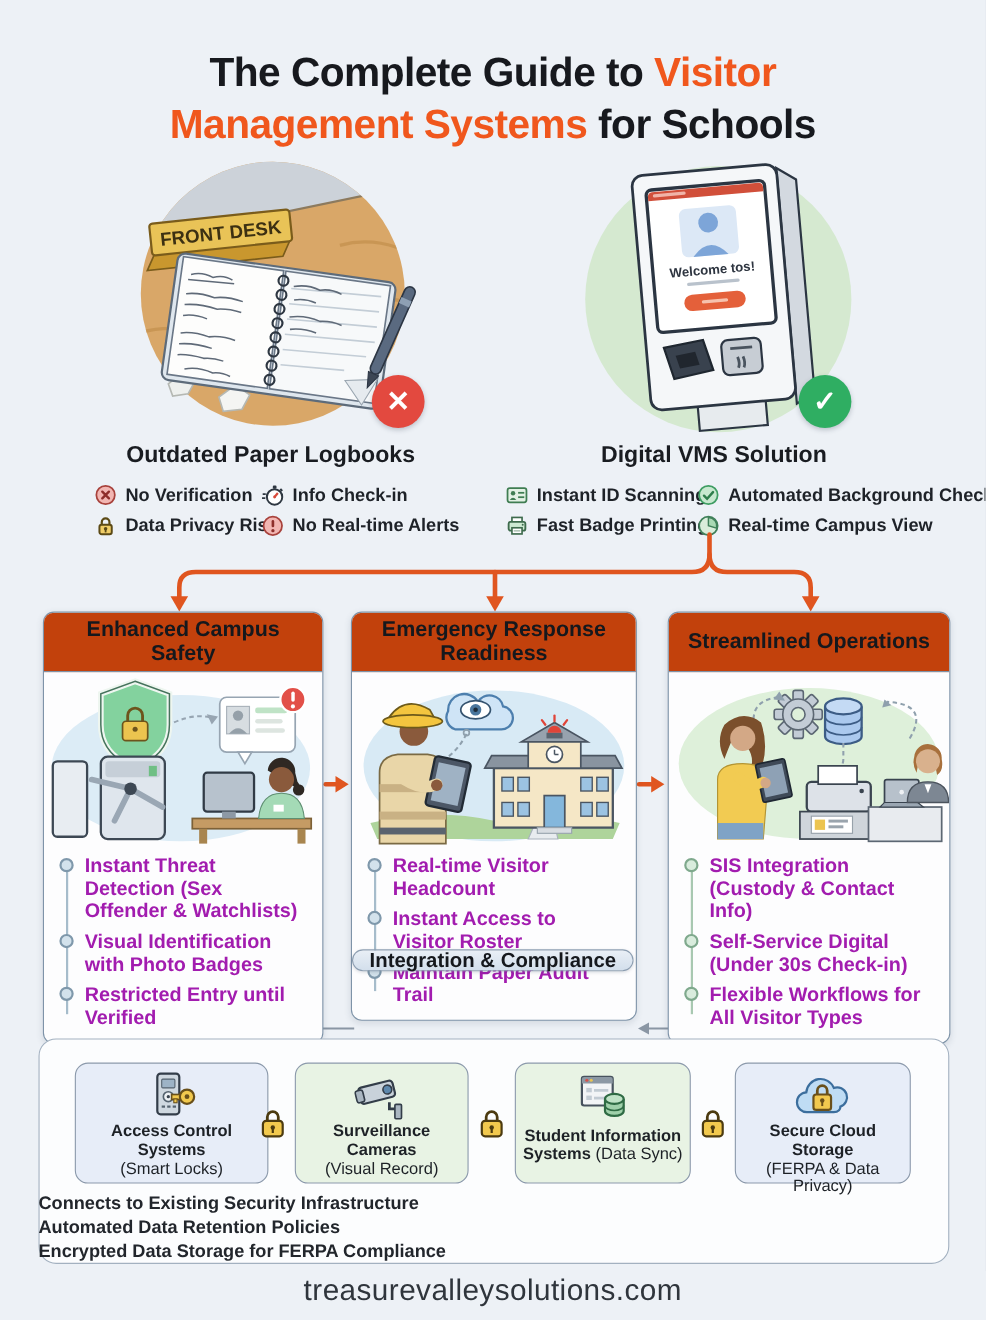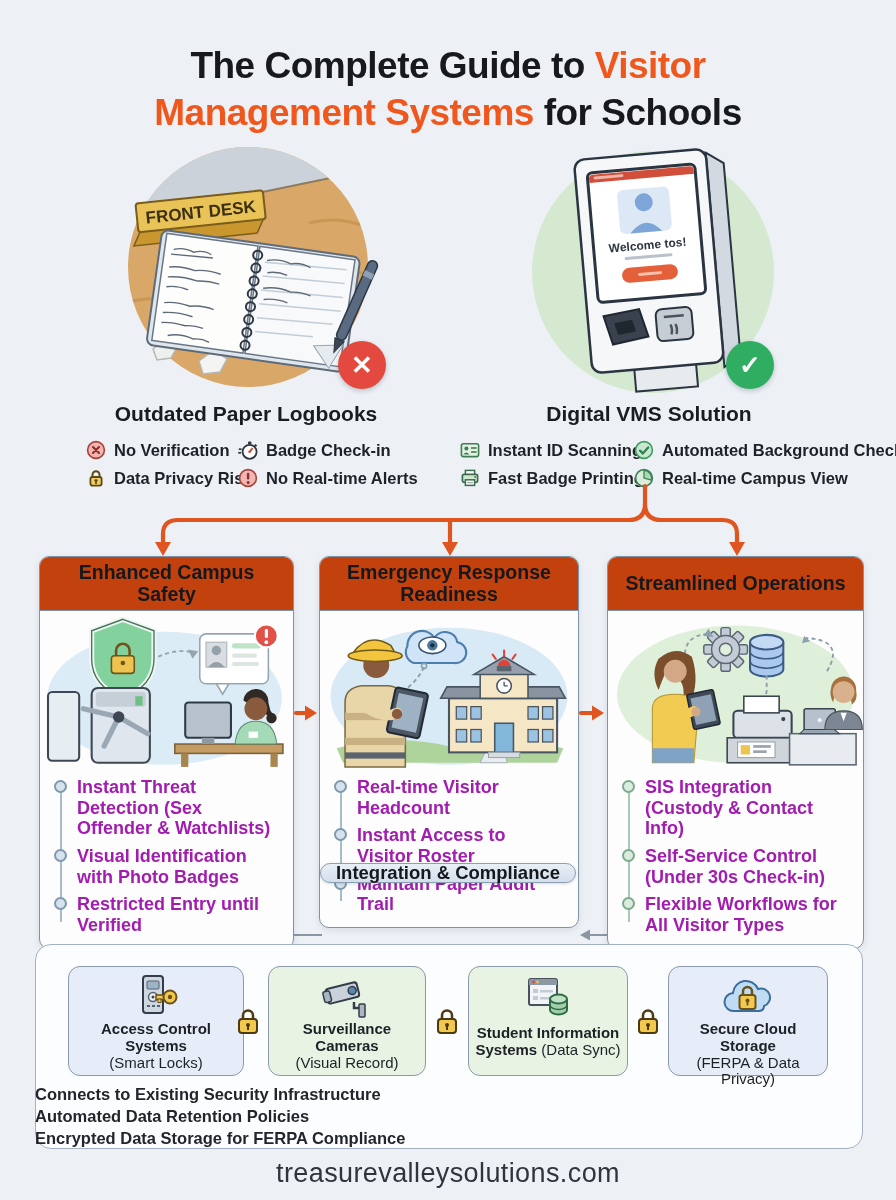--- a/index.html
+++ b/index.html
@@ -177,21 +177,21 @@
     <div class="cmp-item">
       <svg width="20" height="20" viewBox="0 0 20 20">
           <circle cx="11.6" cy="11.8" r="7" fill="#fff" stroke="#2e3741" stroke-width="1.8"></circle>
           <rect x="10" y="1.4" width="3.4" height="3" rx="1" fill="#2e3741"></rect>
           <line x1="16.8" y1="4.6" x2="18.5" y2="6.3" stroke="#2e3741" stroke-width="2"></line>
           <line x1="11.6" y1="11.8" x2="14.6" y2="8.2" stroke="#d84a3a" stroke-width="2"></line>
           <circle cx="11.6" cy="11.8" r="1.3" fill="#d84a3a"></circle>
           <line x1="0.8" y1="9.2" x2="3.6" y2="9.2" stroke="#2e3741" stroke-width="1.7"></line>
           <line x1="0.2" y1="12.8" x2="3.2" y2="12.8" stroke="#2e3741" stroke-width="1.7"></line>
         </svg>
-      <span>Badge Check-in</span>
+      <span>Info Check-in</span>
     </div>
     <div class="cmp-item">
       <svg width="20" height="20" viewBox="0 0 20 20">
           <path d="M6.5 9.2 V6.8 a3.5 3.5 0 0 1 7 0 V9.2" fill="none" stroke="#5c4a16" stroke-width="2"></path>
           <rect x="4.4" y="9" width="11.2" height="8.6" rx="2" fill="#f0cd67" stroke="#5c4a16" stroke-width="1.8"></rect>
           <circle cx="10" cy="12.6" r="1.6" fill="#5c4a16"></circle>
           <rect x="9.2" y="13.4" width="1.6" height="2.6" fill="#5c4a16"></rect>
         </svg>
       <span>Data Privacy Risk</span>
     </div>
@@ -454,21 +454,21 @@
         <polygon points="221,98 227,98 224,106" fill="#ffffff"></polygon>
       </svg>
     </div>
     <div class="bullets">
       <div class="bullet">
           <span class="dot"></span>
           <span class="btxt">SIS Integration (Custody &amp; Contact Info)</span>
         </div>
       <div class="bullet">
           <span class="dot"></span>
-          <span class="btxt">Self-Service Control (Under 30s Check-in)</span>
+          <span class="btxt">Self-Service Digital (Under 30s Check-in)</span>
         </div>
       <div class="bullet">
           <span class="dot"></span>
           <span class="btxt">Flexible Workflows for All Visitor Types</span>
         </div>
     </div>
   </div>
 
   <div class="frame"></div>
   <div class="pill">Integration &amp; Compliance</div>

